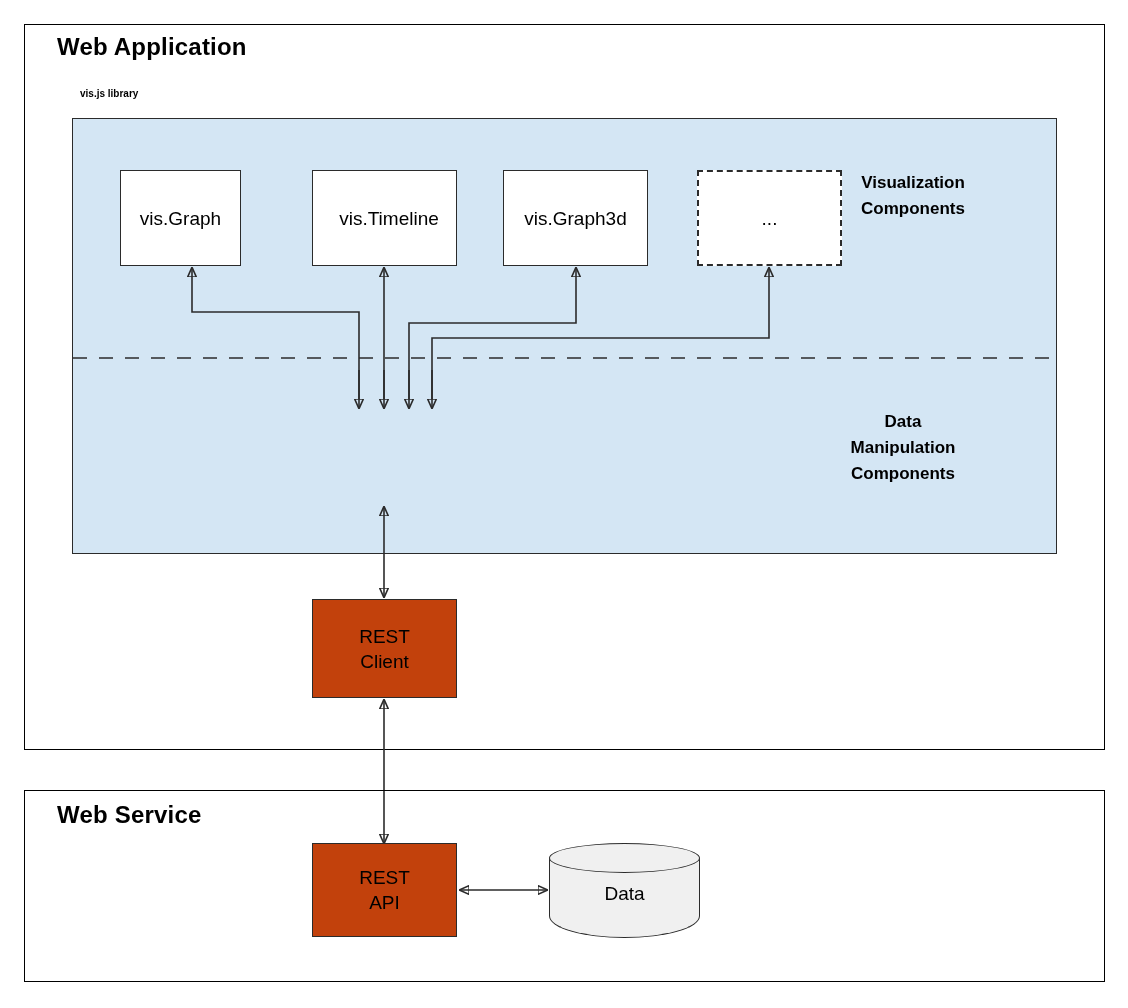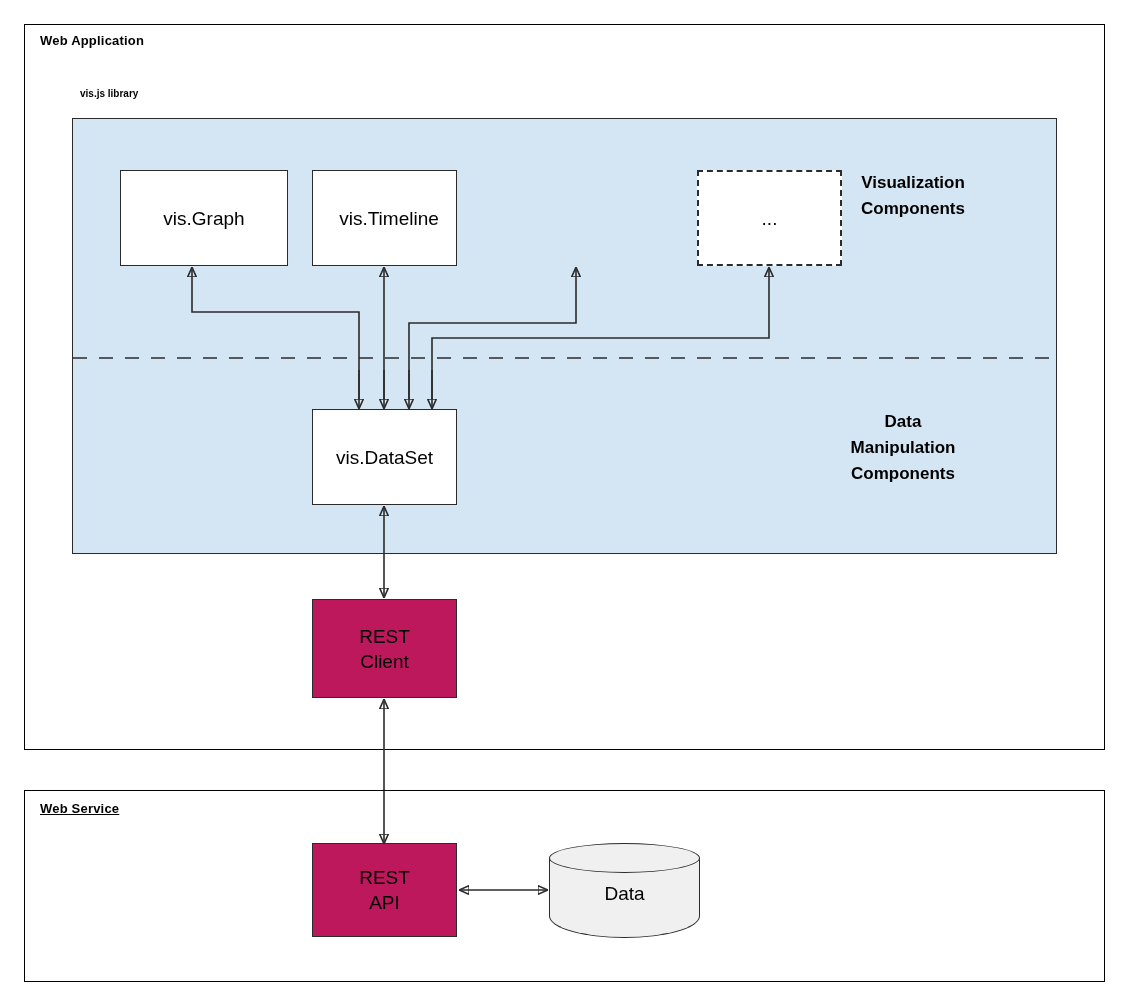--- a/index.html
+++ b/index.html
@@ -21,23 +21,24 @@
   .abs { position: absolute; }
 
   
   .container-frame {
     border: 1px solid #000000;
     background: transparent;
     box-sizing: border-box;
   }
   .container-title {
     font-weight: bold;
-    font-size: 13px;
+    font-size: 24px;
     letter-spacing: 0.2px;
     white-space: nowrap;
+    margin-left: 17px;
   }
 
   
   .section-title {
     font-weight: bold;
     font-size: 10px;
     white-space: nowrap;
   }
 
   
@@ -70,21 +71,21 @@
   }
   .node-white {
     background: #ffffff;
     border: 1px solid #2b2b2b;
   }
   .node-dashed {
     background: #ffffff;
     border: 2px dashed #2b2b2b;
   }
   .node-gray {
-    background: #be185d;
+    background: #c2410c;
     border: 1px solid #2b2b2b;
   }
 
   
   .cylinder {
     box-sizing: border-box;
   }
   .cyl-body {
     position: absolute;
     left: 0;
@@ -178,35 +179,35 @@
     <line x1="409" y1="370" x2="409" y2="408" marker-end="url(#arrow)"></line>
     <line x1="432" y1="370" x2="432" y2="408" marker-end="url(#arrow)"></line>
 
     <line x1="384" y1="507" x2="384" y2="597" marker-start="url(#arrow)" marker-end="url(#arrow)"></line>
 
     <line x1="384" y1="700" x2="384" y2="843" marker-start="url(#arrow)" marker-end="url(#arrow)"></line>
 
     <line x1="460" y1="890" x2="547" y2="890" marker-start="url(#arrow)" marker-end="url(#arrow)"></line>
   </svg>
 
-  <div class="abs node node-white" style="left:120px; top:170px; width:168px; height:96px;">vis.Graph</div>
+  <div class="abs node node-white" style="left:120px; top:170px; width:121px; height:96px;">vis.Graph</div>
 
   <div class="abs node node-white" style="left:312px; top:170px; width:145px; height:96px;padding-left:9px;">vis.Timeline</div>
 
+  <div class="abs node node-white" style="left:503px; top:170px; width:145px; height:96px;">vis.Graph3d</div>
 
   <div class="abs node node-dashed" style="left:697px; top:170px; width:145px; height:96px;">...</div>
 
-  <div class="abs node node-white" style="left:312px; top:409px; width:145px; height:96px;">vis.DataSet</div>
 
   <div class="abs node node-gray" style="left:312px; top:599px; width:145px; height:99px;">REST
 Client</div>
 
   <div class="abs container-frame" style="left:24px; top:790px; width:1081px; height:192px;"></div>
 
-  <div class="abs container-title" style="left:40px; top:801px;text-decoration:underline;">Web Service</div>
+  <div class="abs container-title" style="left:40px; top:801px;">Web Service</div>
 
   <div class="abs node node-gray" style="left:312px; top:843px; width:145px; height:94px;">REST
 API</div>
 
   <div class="abs cylinder" style="left:549px; top:843px; width:151px; height:94px;">
     <div class="cyl-body" style="top:15px; height:79px;"></div>
     <div class="cyl-top" style="top:0px;"></div>
     <div class="cyl-label" style="top:40px;">Data</div>
   </div>
 

